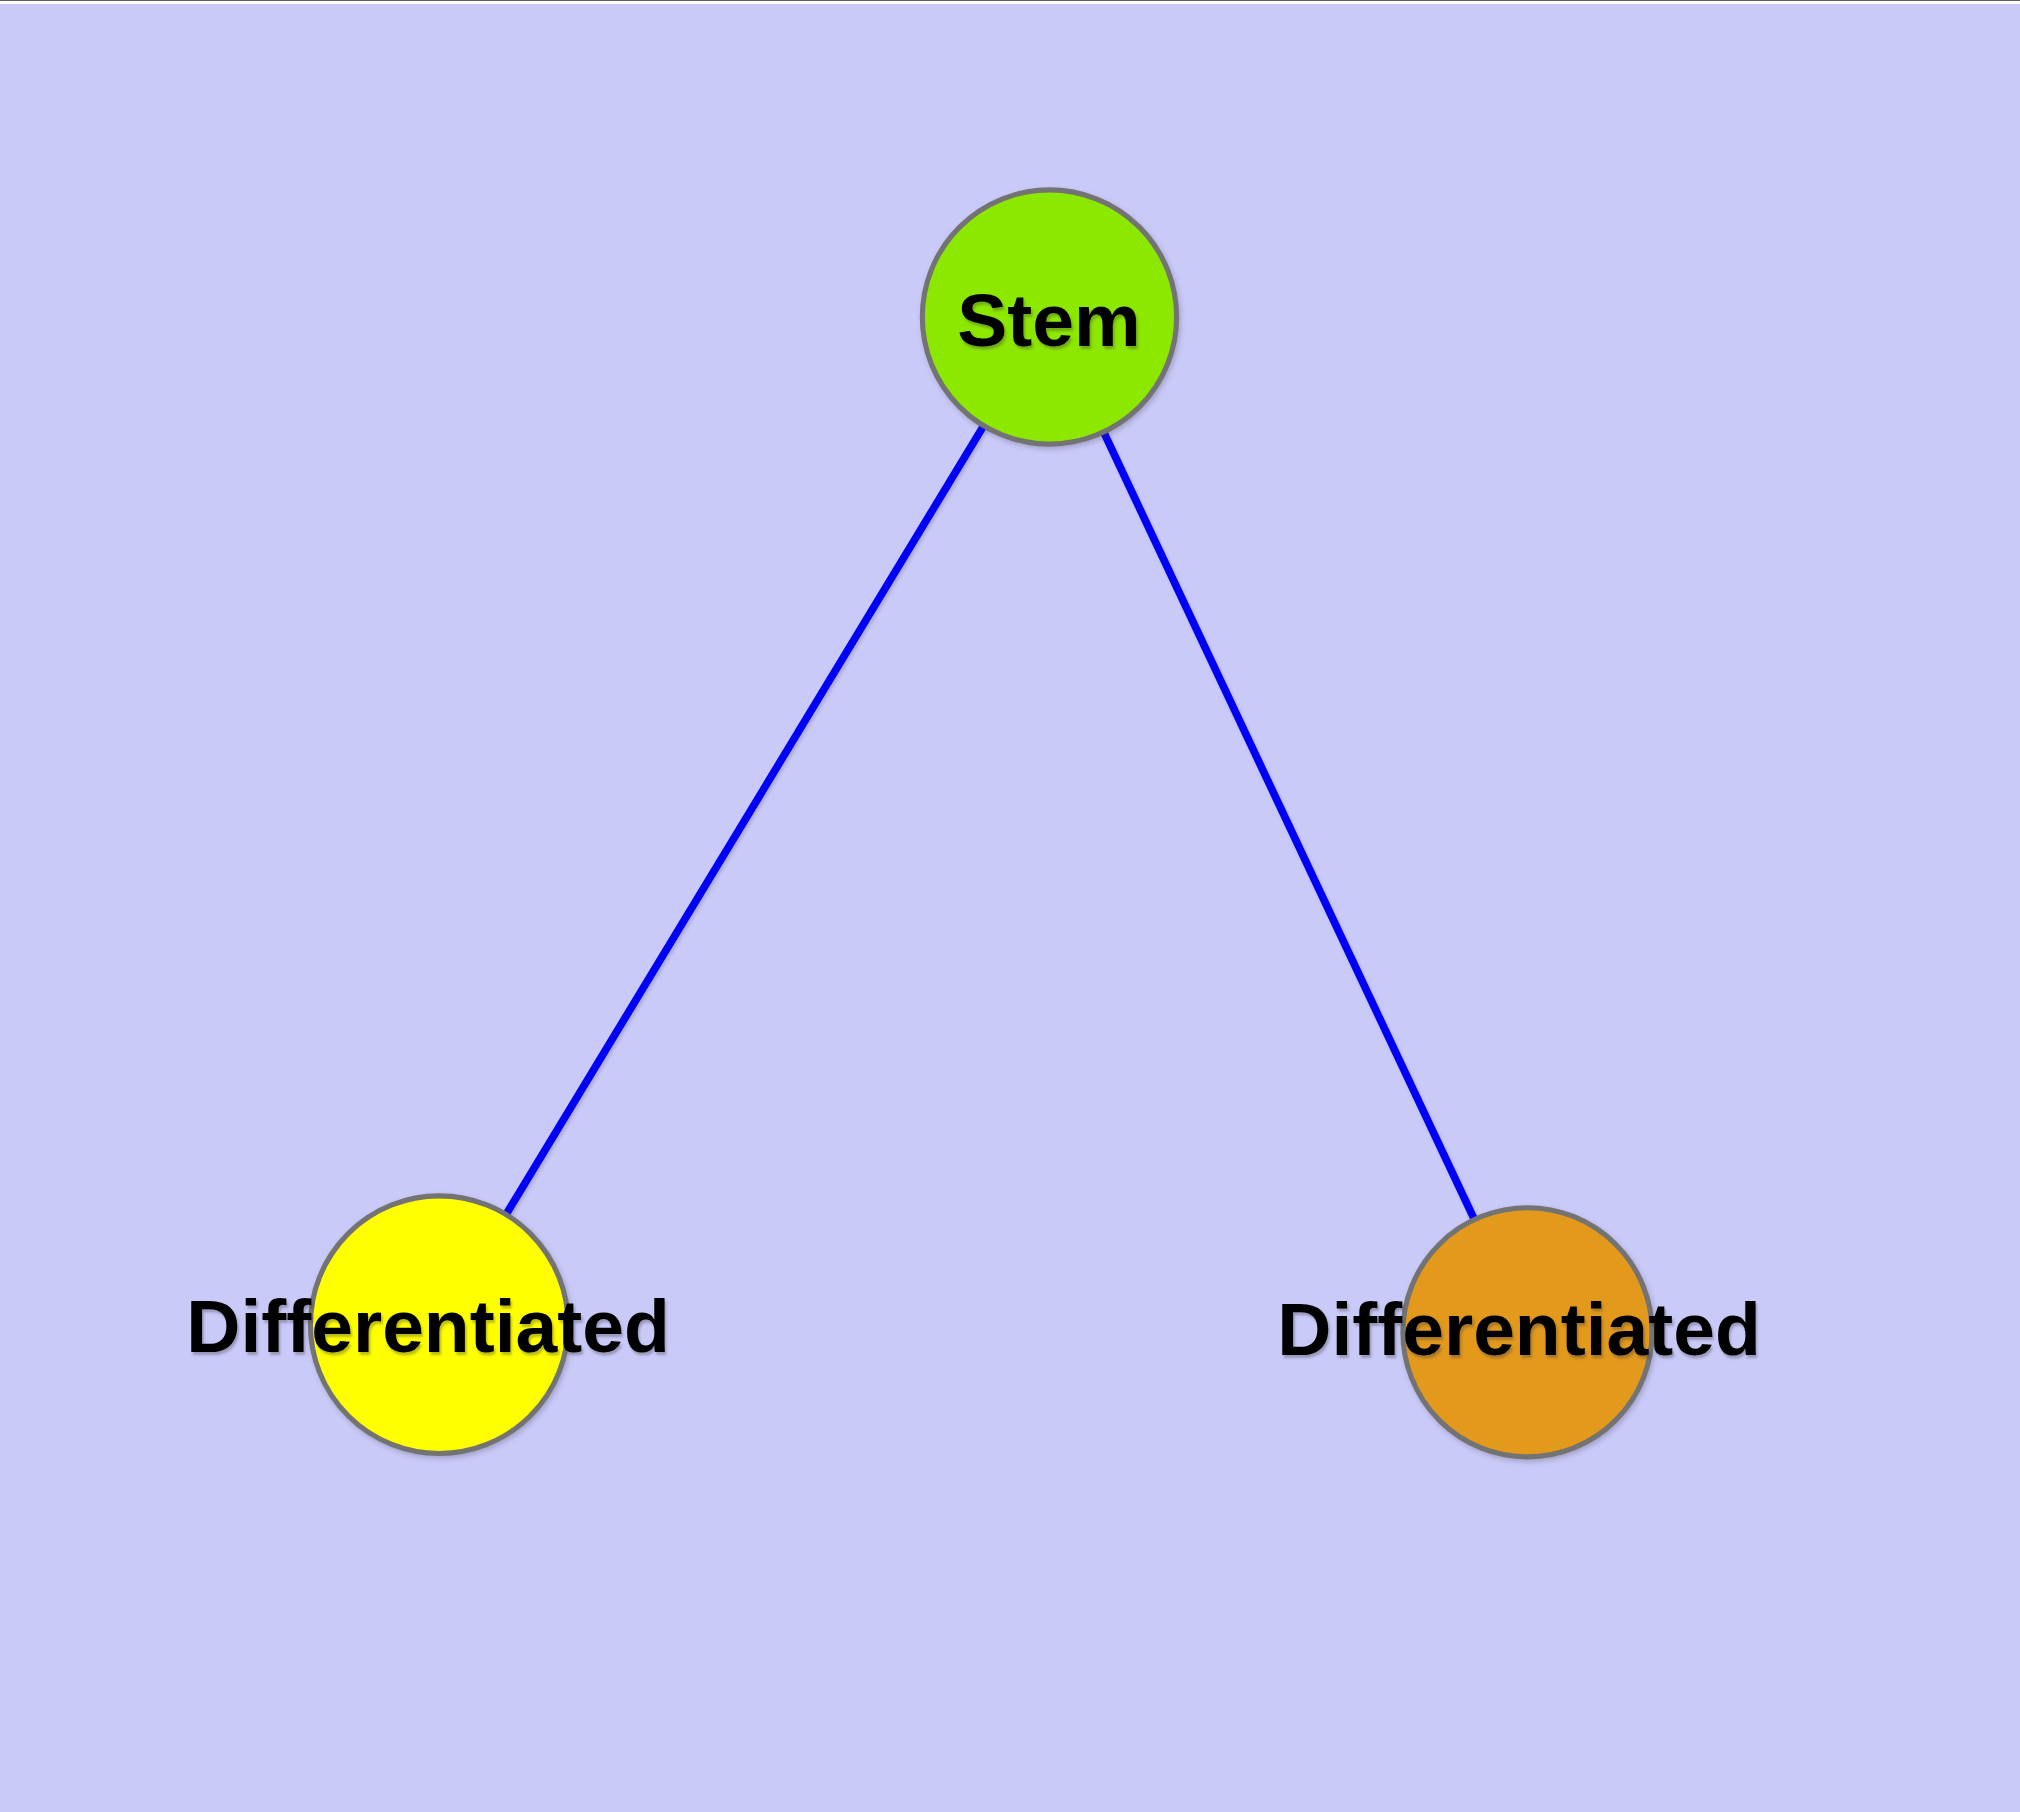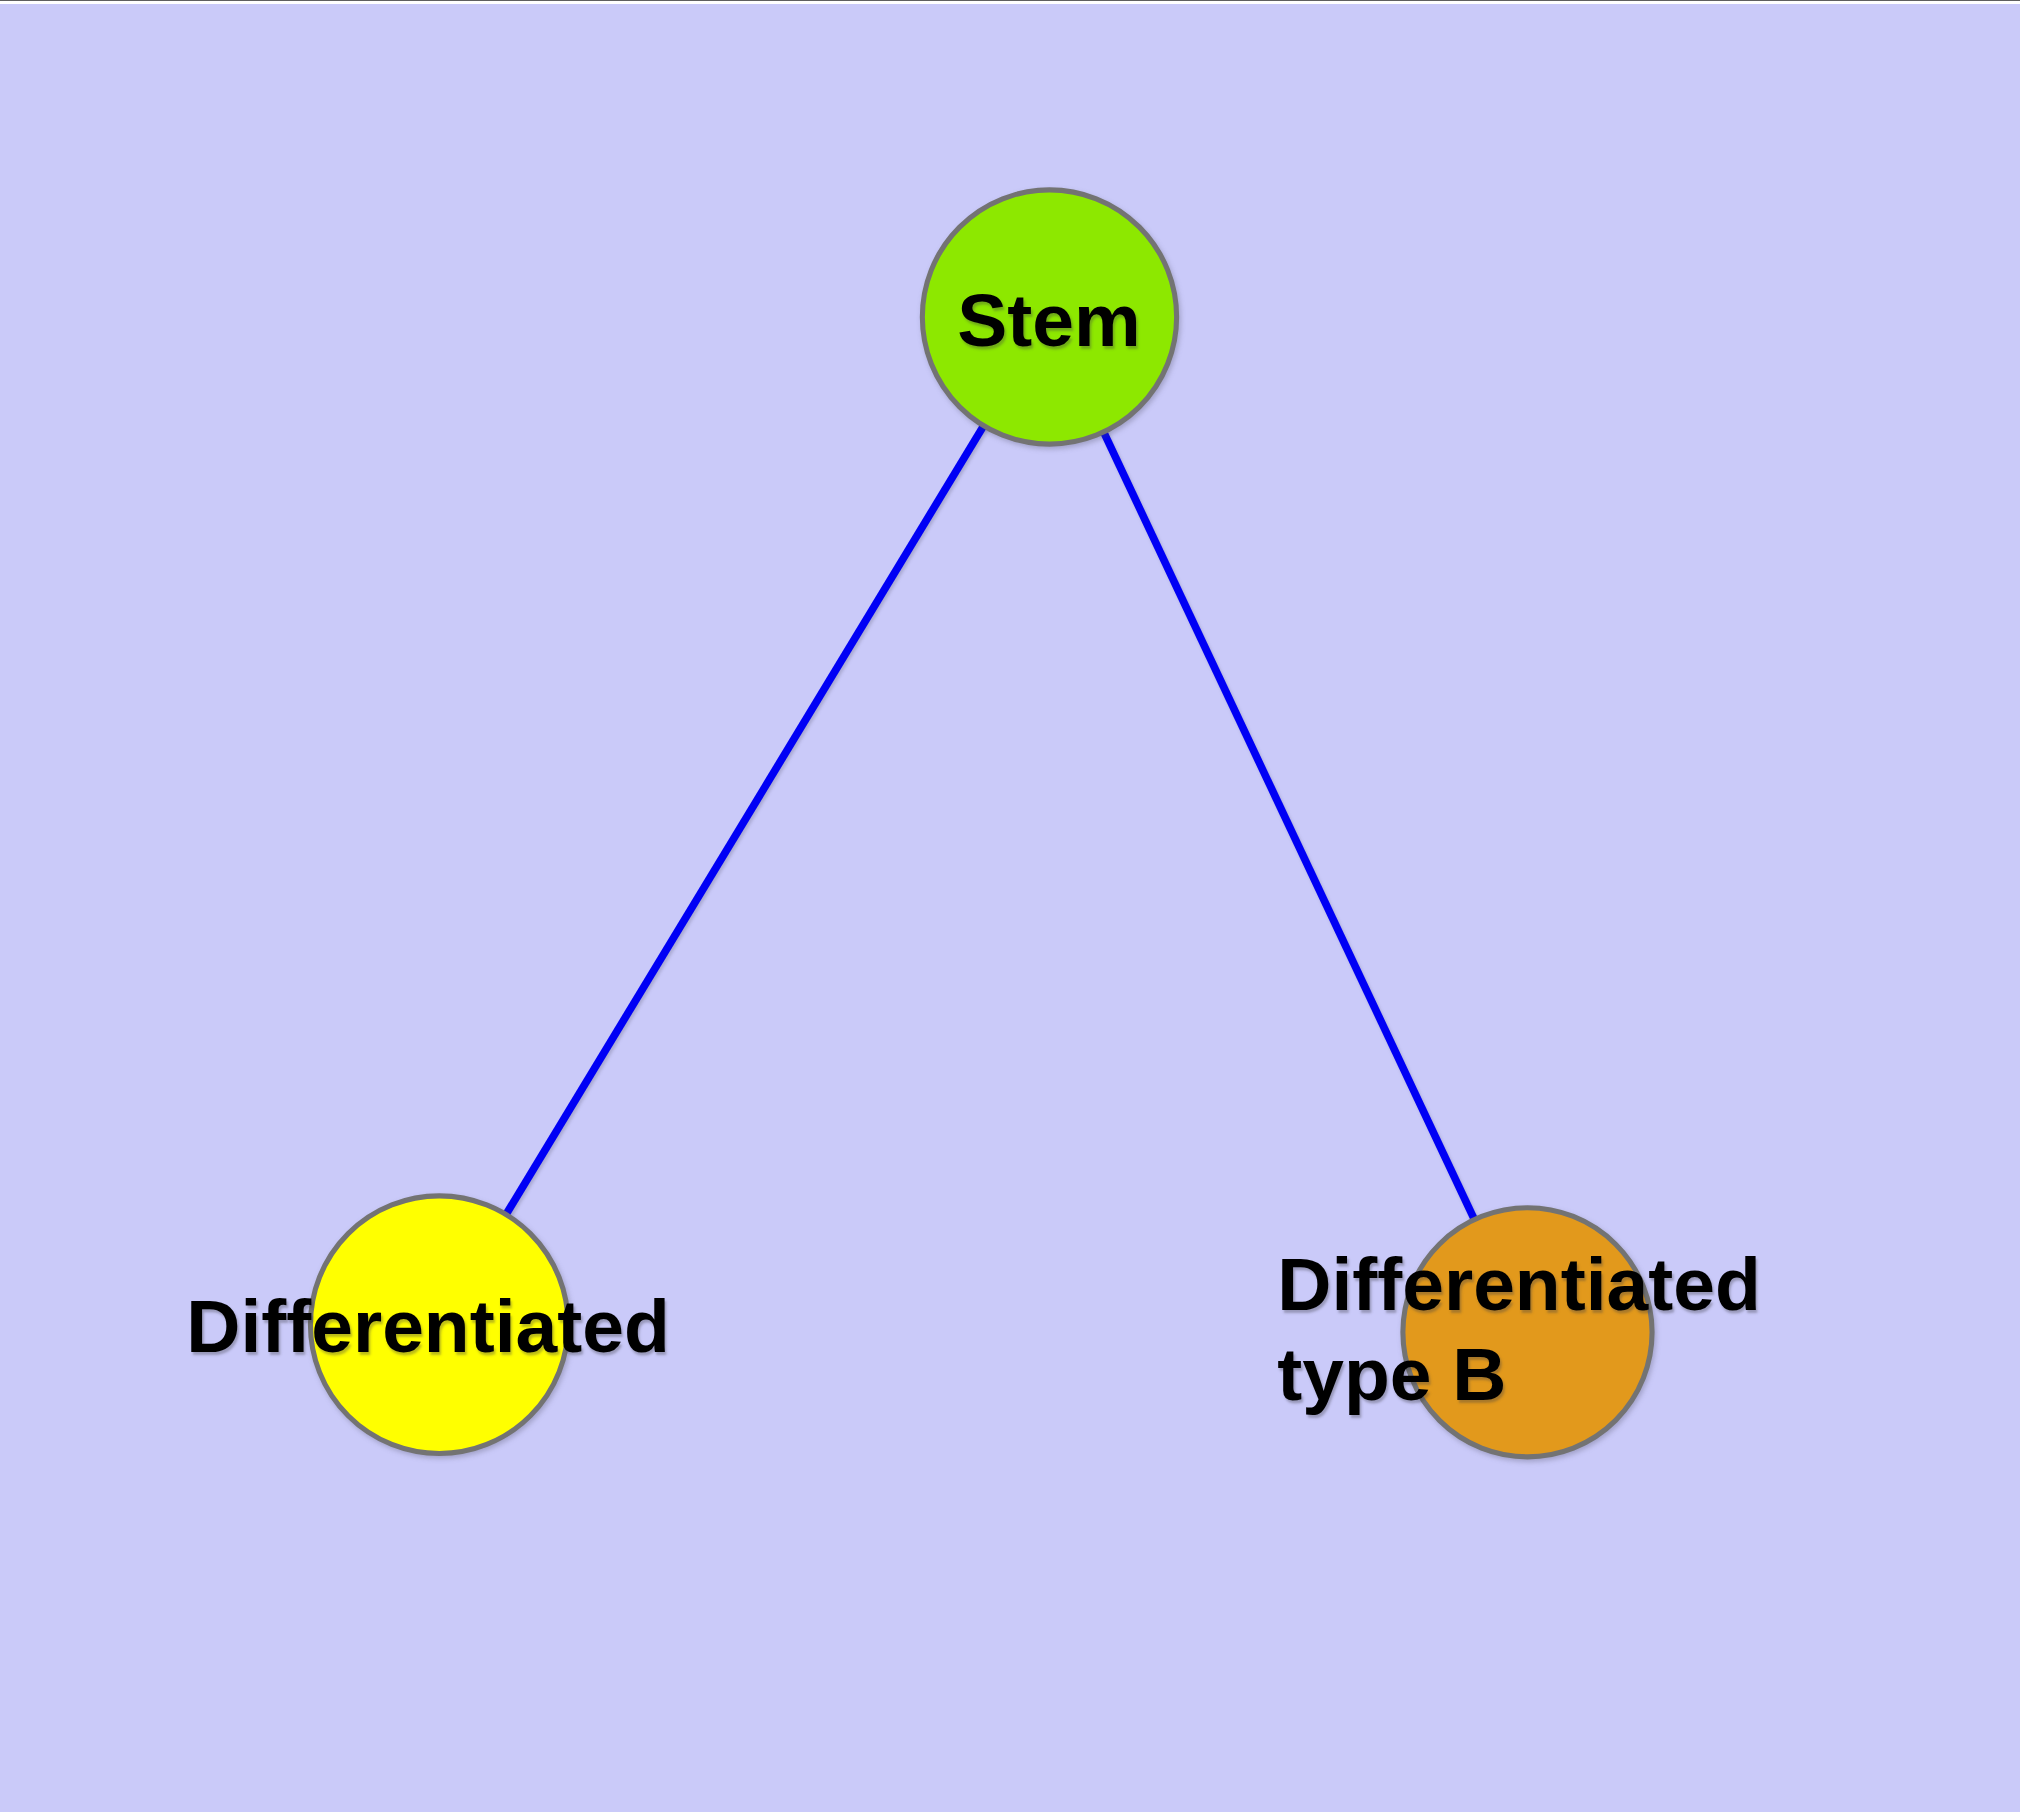--- a/index.html
+++ b/index.html
@@ -35,21 +35,21 @@
     filter: drop-shadow(2px 3px 2px rgba(70,70,90,0.25));
   }
   .node-shape {
     stroke: #737373;
     stroke-width: 6;
     filter: drop-shadow(2px 3px 3px rgba(70,70,90,0.3));
   }
   .node-label {
     position: absolute;
     transform: translate(-50%, -50%);
-    text-align: left;
+    text-align: center;
     font-weight: bold;
     font-size: 75px;
     line-height: 90px;
     color: #000000;
     white-space: nowrap;
     text-shadow: 1.7px 2.5px 2.5px rgba(60,60,70,0.35);
   }
   .label-line { display: block; }
 </style>
 </head>
@@ -71,17 +71,16 @@
   <div class="node-label" style="left:1049px; top:320px;">
     <span class="label-line">Stem</span>
   </div>
 
   <div class="node-label" style="left:428px; top:1326px;">
     <span class="label-line">Differentiated</span>
   </div>
 
   <div class="node-label" style="left:1519px; top:1329px;">
     <span class="label-line">Differentiated</span>
-    <span class="label-line">type B</span>
   </div>
 
 </div>
 
 
 </body></html>

